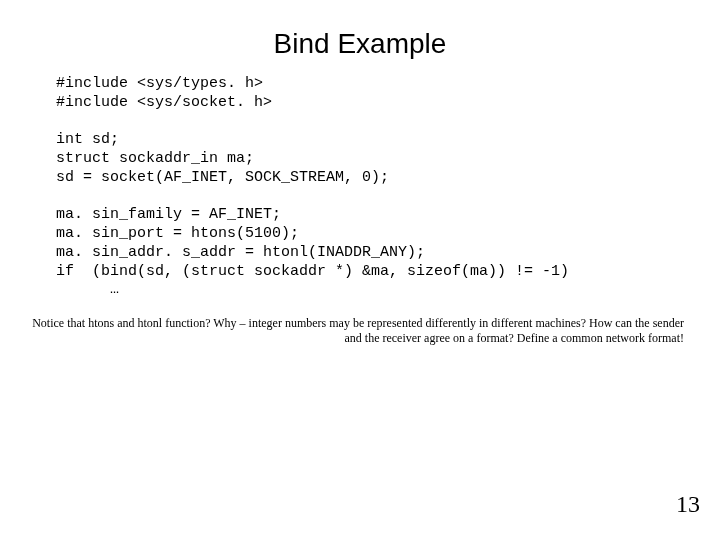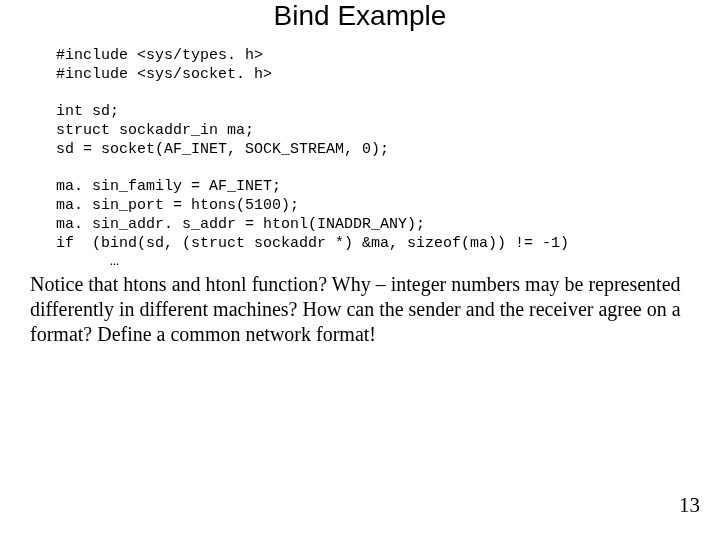--- a/index.html
+++ b/index.html
@@ -15,43 +15,45 @@
   .slide {
     position: relative;
     width: 720px;
     height: 540px;
     box-sizing: border-box;
   }
   .title {
     text-align: center;
     font-size: 28px;
     font-weight: normal;
+    padding-top: 28px;
   }
   .code-block {
     font-family: "Courier New", Courier, monospace;
     font-size: 15px;
     line-height: 1.25;
     white-space: pre;
     margin-left: 56px;
     margin-top: 15px;
   }
   .para {
     font-family: "Times New Roman", Times, serif;
-    font-size: 20px;
+    font-size: 12px;
     line-height: 1.25;
     margin-left: 30px;
     margin-right: 36px;
-    margin-top: 0;
+    margin-top: 16px;
+    text-align: right;
   }
   .page-num {
     position: absolute;
     right: 20px;
     bottom: 22px;
     font-family: "Times New Roman", Times, serif;
-    font-size: 21px;
+    font-size: 24px;
     text-align: center;
   }
 </style>
 </head>
 <body>
 
 <div class="slide">
   <div class="title">Bind Example</div>
   <div class="code-block">#include &lt;sys/types. h&gt;
 #include &lt;sys/socket. h&gt;

